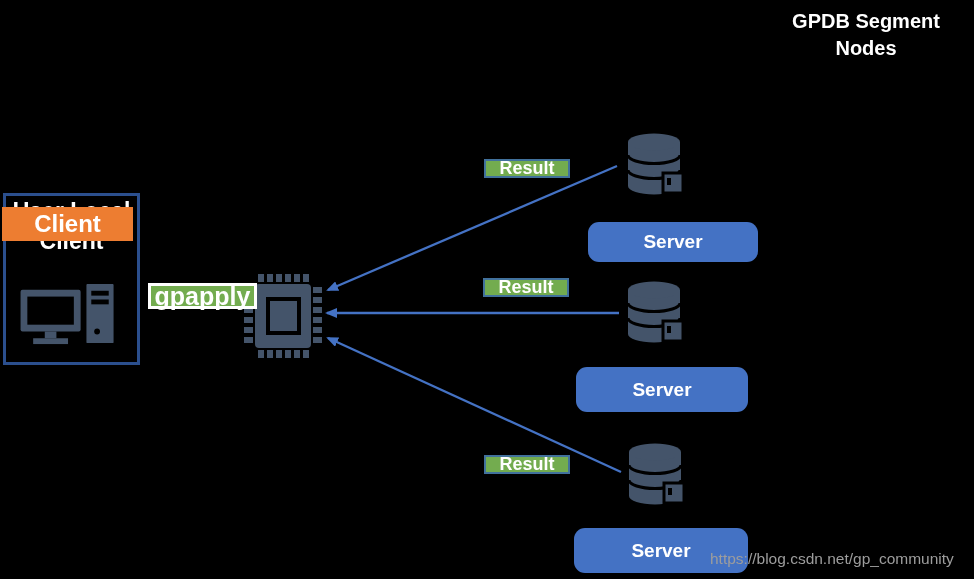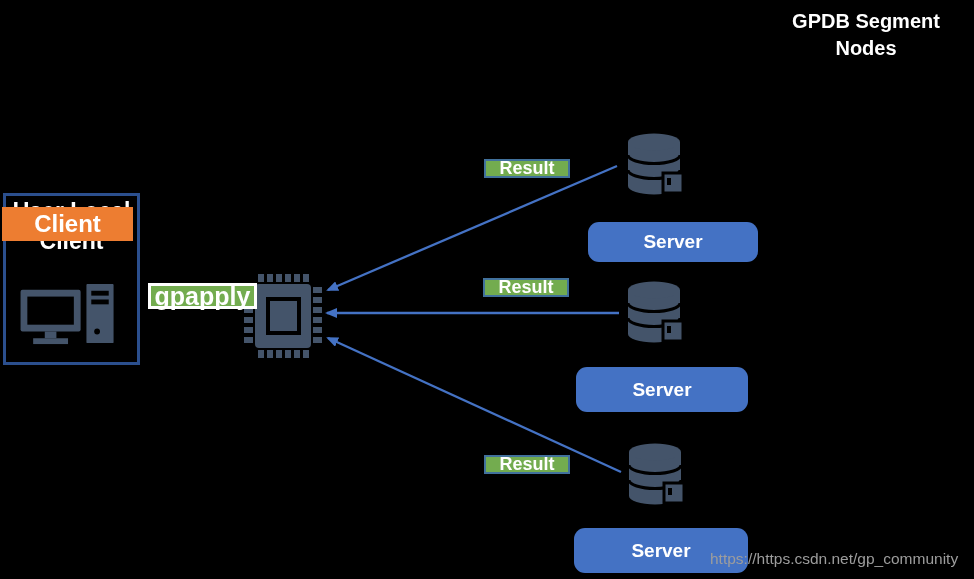--- a/index.html
+++ b/index.html
@@ -227,13 +227,13 @@
 <div class="abs server server-1">
   <span>Server</span>
 </div>
 <div class="abs server server-2">
   <span>Server</span>
 </div>
 <div class="abs server server-3">
   <span>Server</span>
 </div>
 
-<div class="abs watermark">https://https.csdn.net/gp_community</div>
+<div class="abs watermark">https://blog.csdn.net/gp_community</div>
 
 </body></html>

